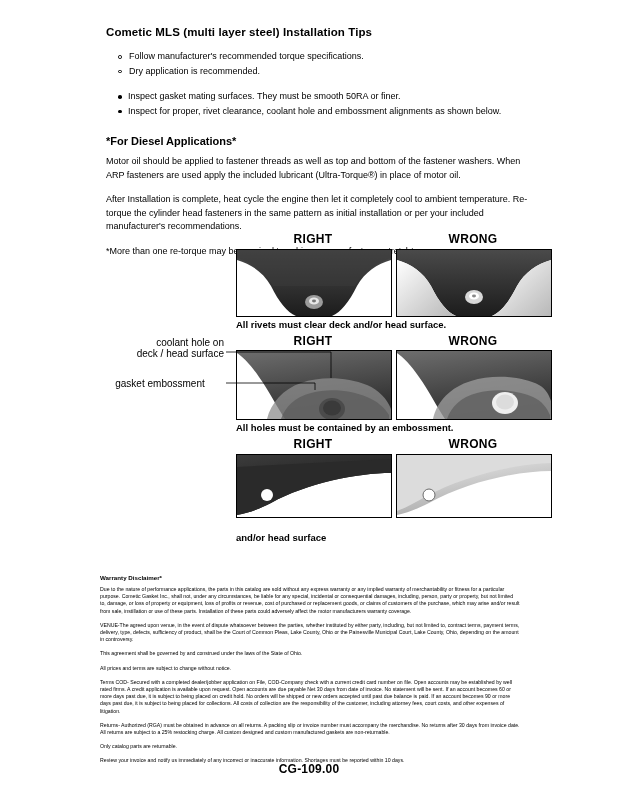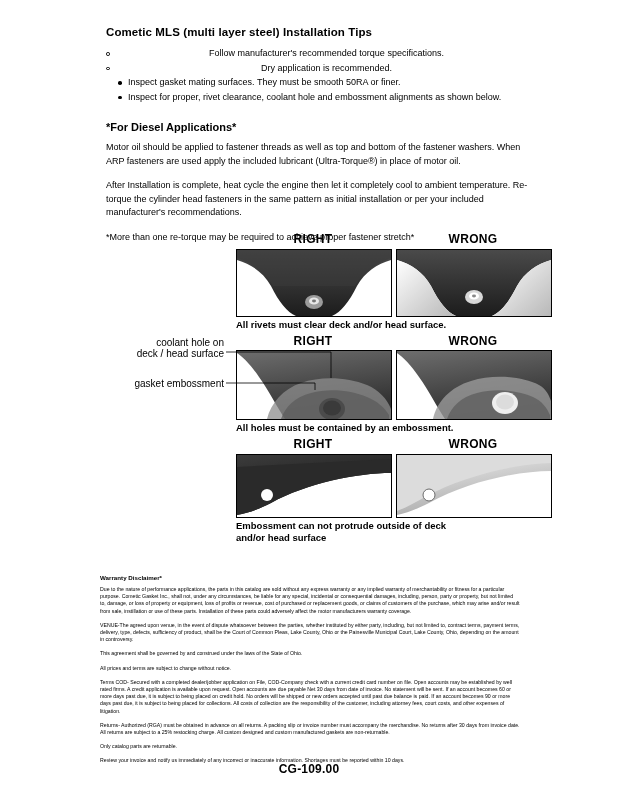--- a/index.html
+++ b/index.html
@@ -29,23 +29,22 @@
     width: 440px;
   }
   h1.title {
     font-size: 11.5px;
     font-weight: bold;
     margin: 0 0 9px 10px;
     letter-spacing: 0.1px;
   }
   ul.bullets {
     list-style: none;
-    margin: 0;
+    margin: 12px;
     padding: 0;
-    text-align: center;
   }
   ul.bullets > li {
     font-size: 9px;
     line-height: 13.5px;
     margin: 0 0 1px 10px;
     padding-left: 11px;
     position: relative;
   }
   ul.bullets > li::before {
     content: "";
@@ -251,21 +250,21 @@
       <path d="M50,68 C54,56 64,46 80,42 C98,37 120,39 136,46 C145,50 150,57 153,64 L153,68 Z" fill="#5a5a5a" opacity="0.7"></path>
       <ellipse cx="108" cy="52" rx="13" ry="11" fill="#efefef"></ellipse>
       <ellipse cx="108" cy="51" rx="9" ry="7.5" fill="#dcdcdc"></ellipse>
     </svg>
   </div>
 
   <div class="leader-label" style="left:96px; top:337px; width:128px;">
     <span>coolant hole on</span><br>
     <span>deck / head surface</span>
   </div>
-  <div class="leader-label" style="left:96px; top:378px; width:128px;">gasket embossment</div>
+  <div class="leader-label" style="left:96px; top:378px; width:128px;text-align:center;">gasket embossment</div>
 
   <svg style="position:absolute; left:90px; top:330px; width:260px; height:90px;">
     <line x1="136" y1="22" x2="241" y2="22" stroke="#000" stroke-width="0.8"></line>
     <line x1="241" y1="22" x2="241" y2="48" stroke="#000" stroke-width="0.8"></line>
     <line x1="136" y1="53" x2="225" y2="53" stroke="#000" stroke-width="0.8"></line>
     <line x1="225" y1="53" x2="225" y2="60" stroke="#000" stroke-width="0.8"></line>
   </svg>
 
   <div class="fig-cap" style="position:absolute; left:236px; top:422px; width:330px;">All holes must be contained by an embossment.</div>
 
@@ -297,21 +296,21 @@
       </defs>
       <rect x="0" y="0" width="154" height="62" fill="#ffffff"></rect>
       <path d="M0,0 L154,0 L154,16 C118,16 68,28 32,48 C20,54 10,58 0,60 Z" fill="url(#g3w)"></path>
       <path d="M0,0 L154,0 L154,8 C116,9 64,22 28,42 C18,48 8,53 0,56 Z" fill="#dcdcdc"></path>
       <path d="M0,46 C16,44 40,34 70,22 C100,10 130,4 154,2 L154,0 L0,0 Z" fill="#ffffff" opacity="0.0"></path>
       <circle cx="32" cy="40" r="6" fill="#ffffff" stroke="#6b6b6b" stroke-width="1"></circle>
     </svg>
   </div>
 
   <div class="fig-cap" style="position:absolute; left:236px; top:520px; width:340px;">
-    <span>Embossment can not protrude outside of deck</span><br>
+    <br>
     <span>and/or head surface</span>
   </div>
 
   <div class="warranty">
     <h3>Warranty Disclaimer*</h3>
     <p>Due to the nature of performance applications, the parts in this catalog are sold without any express warranty or any implied warranty of merchantability or fitness for a particular purpose.  Cometic Gasket Inc., shall not, under any circumstances, be liable for any special, incidental or consequential damages, including, person, party or property, but not limited to, damage, or loss of property or equipment, loss of profits or revenue, cost of purchased or replacement goods, or claims of customers of the purchase, which may arise and/or result from sale, instillation or use of these parts.  Installation of these parts could adversely affect the motor manufacturers warranty coverage.</p>
     <p>VENUE-The agreed upon venue, in the event of dispute whatsoever between the parties, whether instituted by either party, including, but not limited to, contract terms, payment terms, delivery, type, defects, sufficiency of product, shall be the Court of Common Pleas, Lake County, Ohio or the Painesville Municipal Court, Lake County, Ohio, depending on the amount in controversy.</p>
     <p>This agreement shall be governed by and construed under the laws of the State of Ohio.</p>
     <p>All prices and terms are subject to change without notice.</p>
     <p>Terms COD- Secured with a completed dealer/jobber application on File, COD-Company check with a current credit card number on file.  Open accounts may be established by well rated firms.  A credit application is available upon request.  Open accounts are due payable Net 30 days from date of invoice.  No statement will be sent.  If an account becomes 60 or more days past due, it is subject to being placed on credit hold.  No orders will be shipped or new orders accepted until past due balance is paid.  If an account becomes 90 or more days past due, it is subject to being placed for collections.  All costs of collection are the responsibility of the customer, including attorney fees, court costs, and other expenses of litigation.</p>

